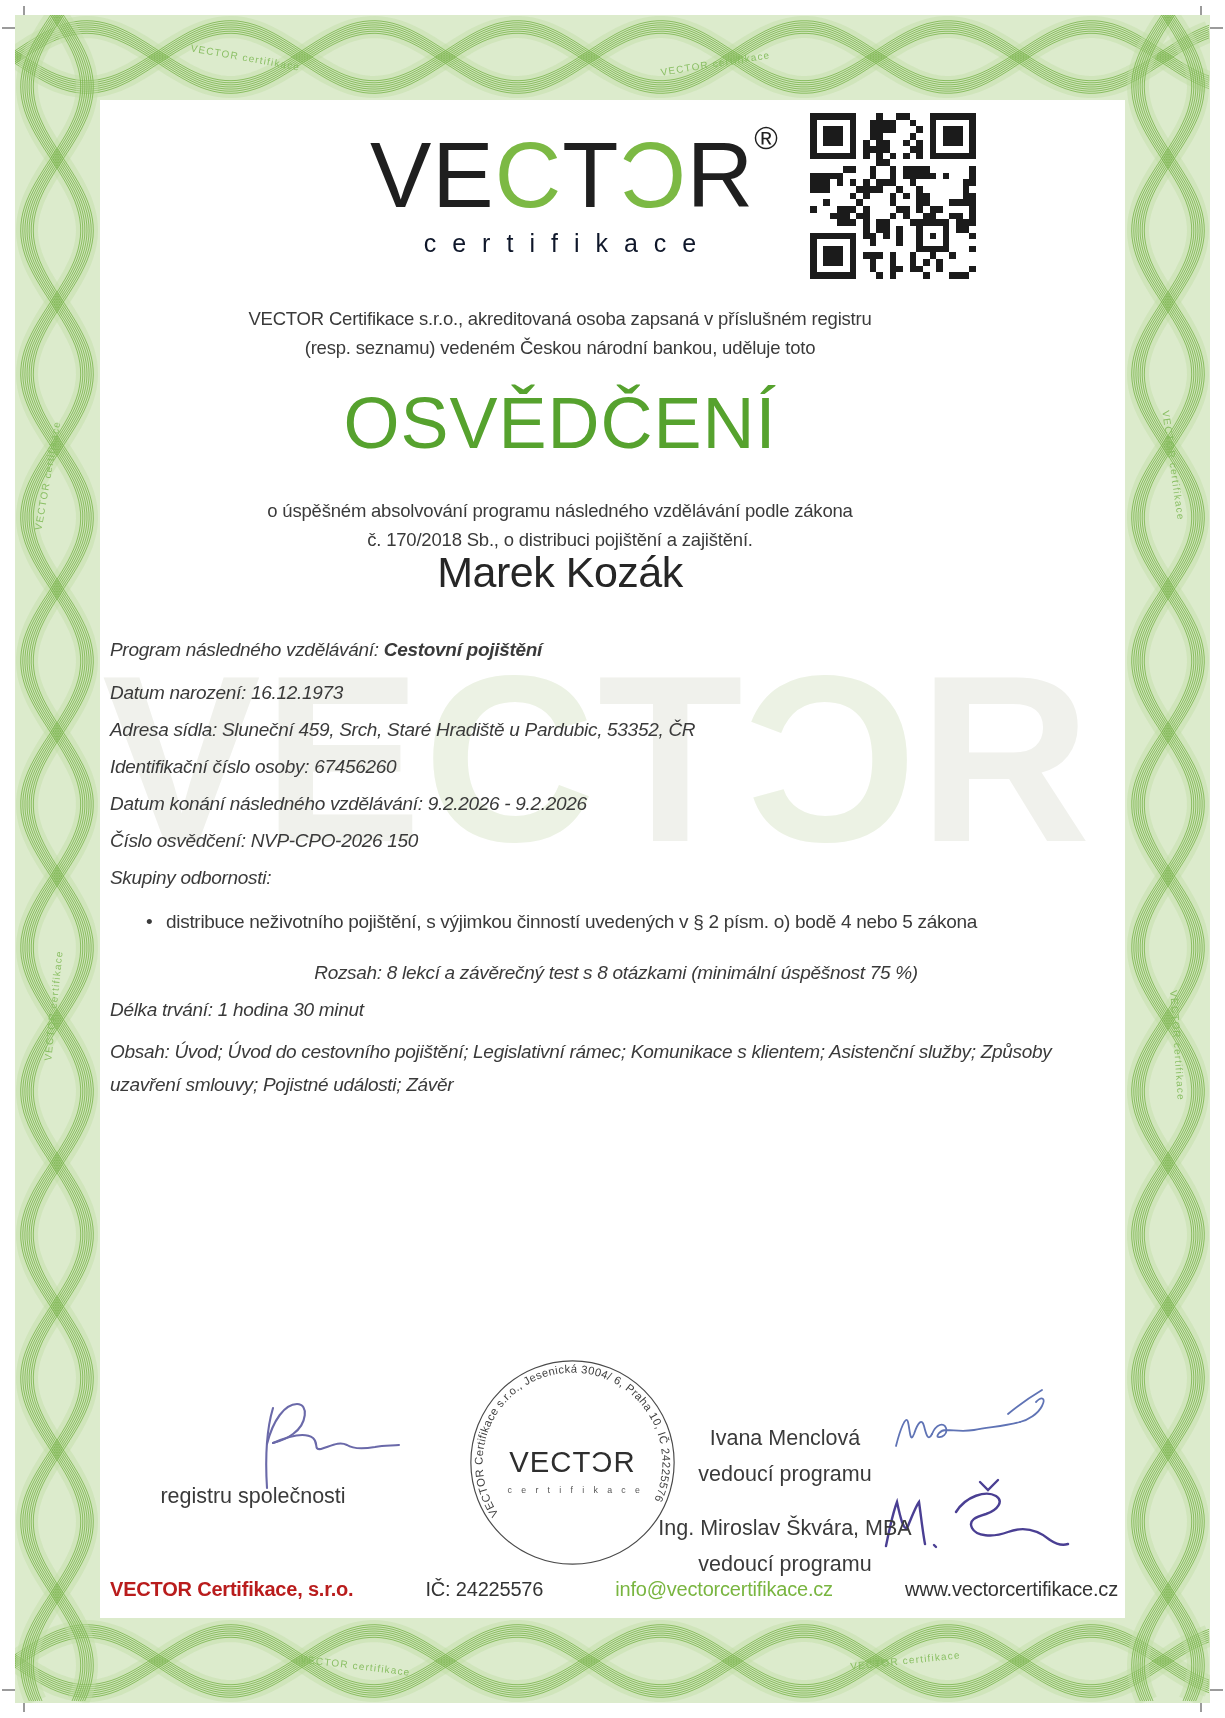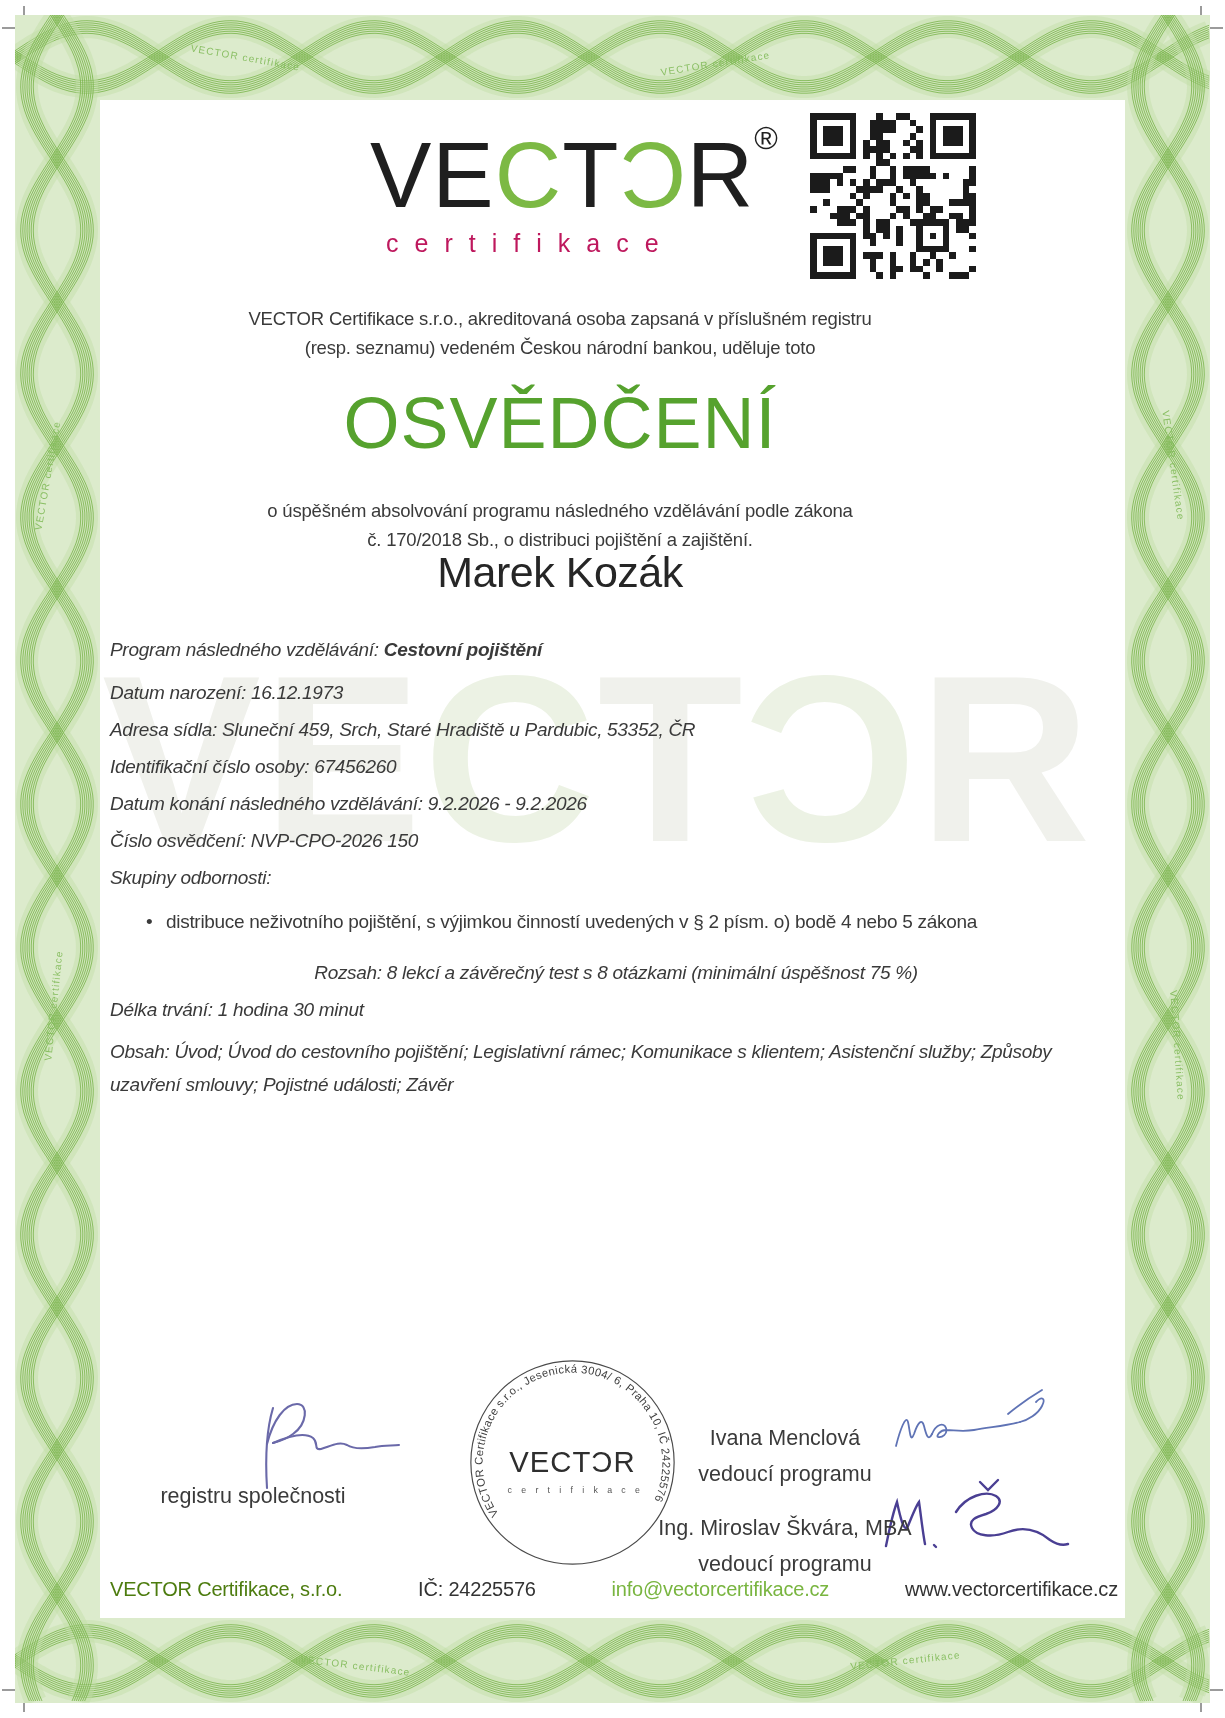--- a/index.html
+++ b/index.html
@@ -21,25 +21,25 @@
   .micro{position:absolute;font-size:10px;letter-spacing:1.2px;color:#86bd5f;white-space:nowrap;opacity:.95;}
 
   
   .watermark{position:absolute;left:102px;top:640px;font-size:238px;line-height:1;font-weight:bold;
              letter-spacing:2px;white-space:nowrap;z-index:1;user-select:none;}
   .wm-g1{color:#f0f1ec;} .wm-g2{color:#ecf2e4;}
 
   
   .content{position:absolute;left:100px;top:100px;width:1025px;height:1518px;z-index:2;}
 
-  .logo{position:absolute;left:270px;top:22px;width:380px;text-align:left;line-height:1;}
+  .logo{position:absolute;left:270px;top:22px;width:380px;text-align:center;line-height:1;}
   .logo-main{font-size:92px;letter-spacing:1px;white-space:nowrap;color:#1f1f1f;}
   .logo-green{color:#7cb944;}
   .logo-reg{font-size:32px;vertical-align:58px;color:#1f1f1f;letter-spacing:0;}
-  .logo-sub{margin-top:10px;font-size:25px;letter-spacing:16px;padding-left:16px;color:#be185d;}
+  .logo-sub{margin-top:10px;font-size:25px;letter-spacing:16px;padding-left:16px;color:#0f172a;}
 
   .qr-wrap{position:absolute;left:710px;top:13px;width:166px;height:166px;background:#fff;}
 
   .centered{position:absolute;left:0;width:920px;text-align:center;}
   .intro{top:204px;font-size:18.5px;line-height:29px;letter-spacing:-0.2px;color:#3a3a3a;}
   .cert-title{top:282px;font-size:72px;color:#56a22e;letter-spacing:1px;}
   .subtitle{top:396px;font-size:18.5px;line-height:29px;letter-spacing:-0.2px;color:#3a3a3a;}
   .name{top:448px;font-size:43px;font-weight:normal;color:#262626;letter-spacing:-0.5px;}
 
   .details{position:absolute;left:10px;top:538px;width:1012px;font-size:19px;letter-spacing:-0.3px;
@@ -53,21 +53,21 @@
 
   
   .sig-svg{position:absolute;}
   .sig-block{position:absolute;text-align:center;font-size:21.5px;color:#3a3a3a;line-height:36px;}
   .sig-name2{margin-top:18px;}
 
   .seal{position:absolute;left:365px;top:1255px;width:215px;height:215px;}
 
   .footer{position:absolute;left:10px;top:1478px;width:1008px;display:flex;
           justify-content:space-between;font-size:20px;letter-spacing:-0.2px;color:#333;}
-  .green-text{color:#4d7c0f;}
+  .green-text{color:#b91c1c;font-weight:bold;}
   .footer a{color:#79b540;text-decoration:none;}
 </style>
 </head>
 <body>
 
 <div class="page">
 
   <svg class="crop" style="left:2px;top:6px">
       <path d="M22,0V44M0,22H44" stroke="#9b9b9b" stroke-width="2" fill="none"></path>
     </svg>

